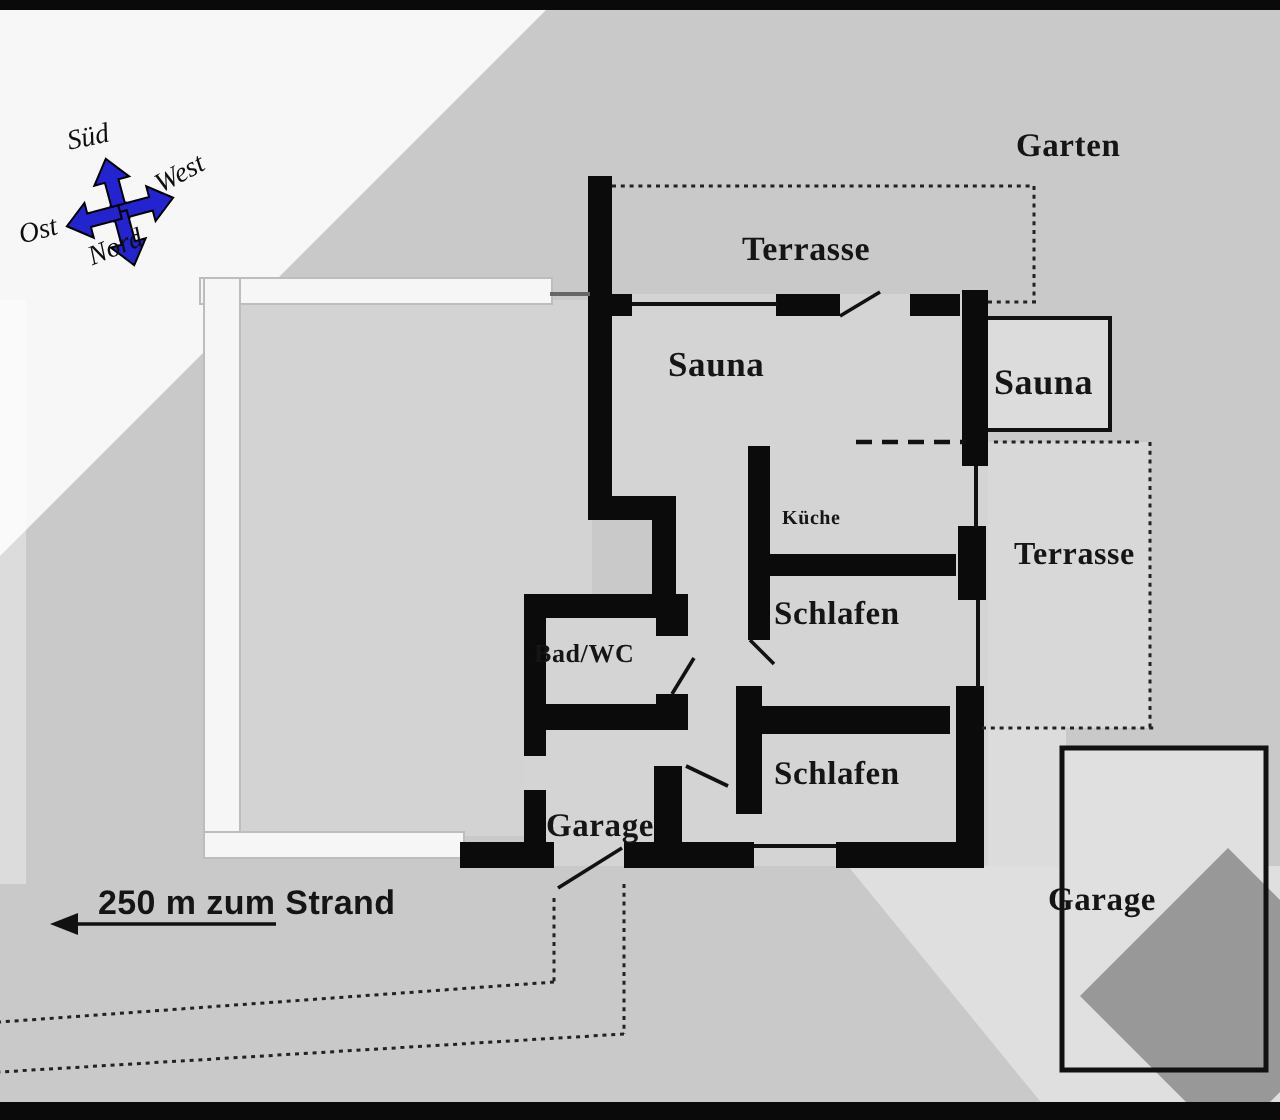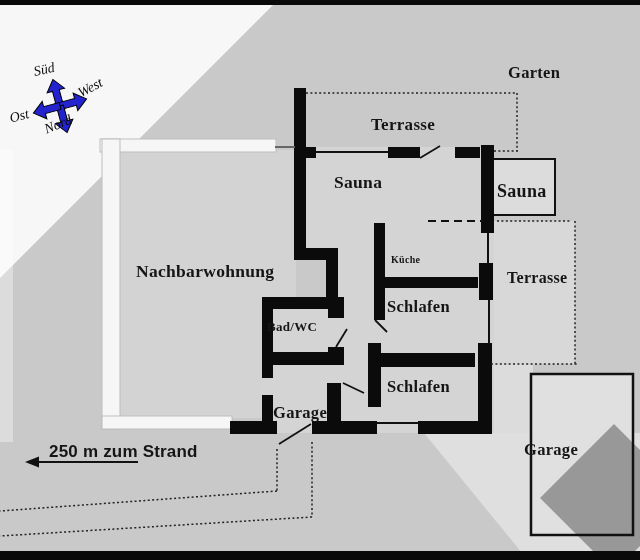--- a/index.html
+++ b/index.html
@@ -124,21 +124,20 @@
   <div class="lbl" style="left:508px;top:65px;font-size:16.5px;">Garten</div>
   <div class="lbl" style="left:371px;top:116px;font-size:17px;">Terrasse</div>
   <div class="lbl" style="left:334px;top:174px;font-size:17.5px;">Sauna</div>
   <div class="lbl" style="left:497px;top:182px;font-size:18px;">Sauna</div>
   <div class="lbl" style="left:391px;top:255px;font-size:10px;">Küche</div>
   <div class="lbl" style="left:507px;top:270px;font-size:16px;">Terrasse</div>
   <div class="lbl" style="left:387px;top:299px;font-size:16.5px;">Schlafen</div>
   <div class="lbl" style="left:387px;top:379px;font-size:16.5px;">Schlafen</div>
   <div class="lbl" style="left:267px;top:320px;font-size:13px;">Bad/WC</div>
   <div class="lbl" style="left:273px;top:405px;font-size:16.5px;">Garage</div>
-  <div class="lbl" style="left:136px;top:263px;font-size:17.5px;">Nachbarwohnung</div>
   <div class="lbl" style="left:524px;top:442px;font-size:16.5px;">Garage</div>
 
   <div class="compass-lbl" style="left:34px;top:64px;transform:rotate(-12deg);">Süd</div>
   <div class="compass-lbl" style="left:79px;top:86px;transform:rotate(-28deg);">West</div>
   <div class="compass-lbl" style="left:10px;top:111px;transform:rotate(-15deg);">Ost</div>
   <div class="compass-lbl" style="left:45px;top:122px;transform:rotate(-22deg);">Nord</div>
 
   <div class="lbl sans" style="left:49px;top:443px;font-size:17px;">250 m zum Strand</div>
 
 </div>

